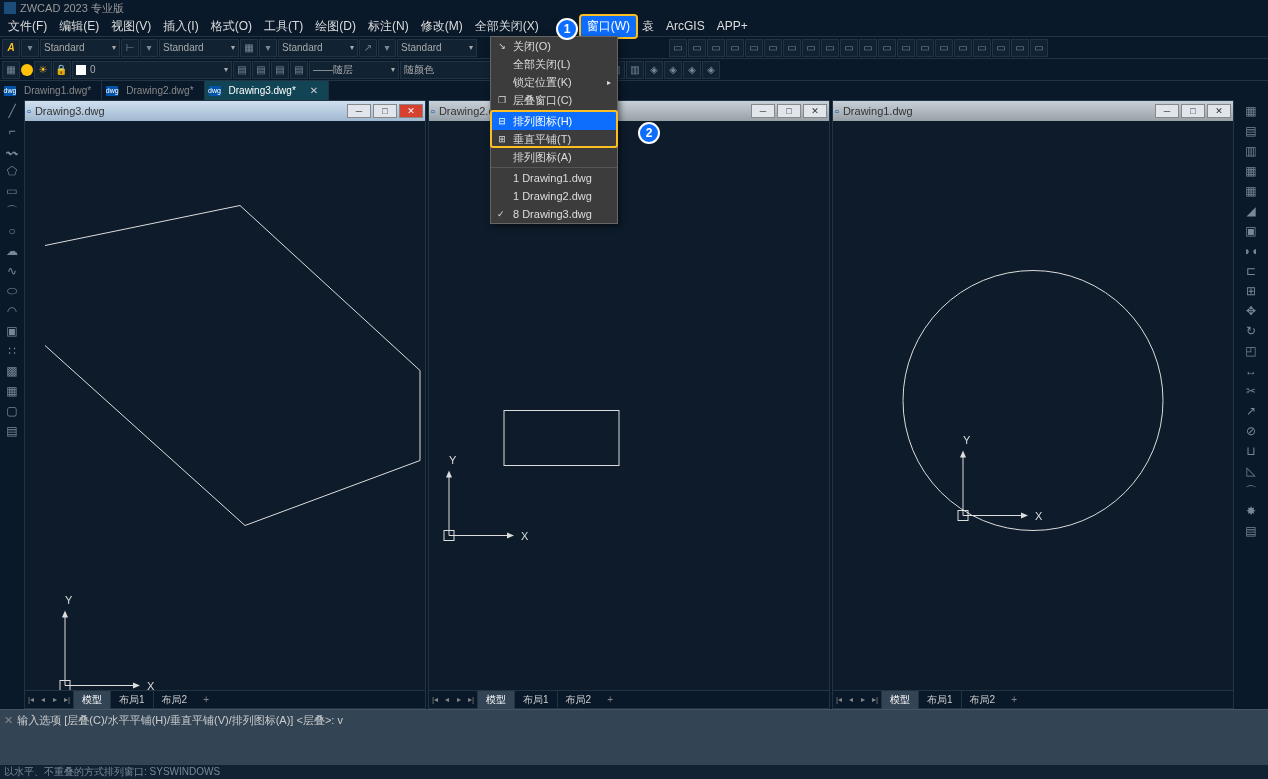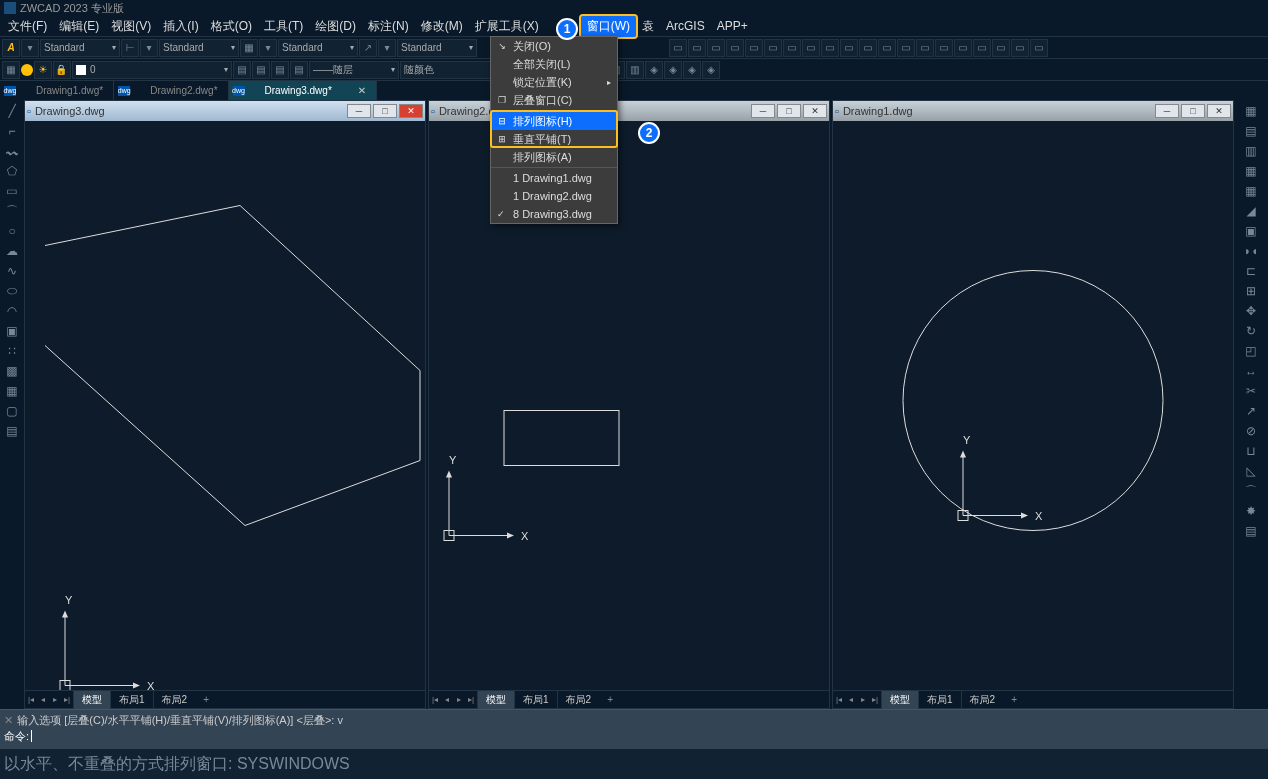--- a/index.html
+++ b/index.html
@@ -15,21 +15,21 @@
 .menubar .menu-item.highlight { outline: 2px solid #fbbf24; border-radius: 2px; }
 
 .badge { position: absolute; width: 22px; height: 22px; border-radius: 50%; background: #0d6efd; border: 2px solid #fff; color: #fff; font-size: 12px; font-weight: bold; display: flex; align-items: center; justify-content: center; z-index: 200; }
 
 .toolbar-row { height: 22px; background: #0a1929; border-top: 1px solid #234; display: flex; align-items: center; padding: 0 2px; gap: 1px; }
 .tb-btn { width: 18px; height: 18px; background: #123; border: 1px solid #234; display: inline-flex; align-items: center; justify-content: center; font-size: 10px; color: #789; }
 .tb-dd { height: 18px; background: #123; border: 1px solid #234; display: flex; align-items: center; padding: 0 3px; font-size: 10px; color: #aaa; min-width: 80px; justify-content: flex-end; }
 .tb-dd .arrow { margin-left: auto; font-size: 8px; }
 
 .file-tabs { height: 20px; background: #0a1929; border-top: 1px solid #234; display: flex; align-items: center; }
-.file-tab { height: 20px; padding: 0 10px 0 4px; display: flex; align-items: center; font-size: 10px; color: #888; background: #0a1929; border-right: 1px solid #234; gap: 20px; }
+.file-tab { height: 20px; padding: 0 10px 0 4px; display: flex; align-items: center; font-size: 10px; color: #888; background: #0a1929; border-right: 1px solid #234; gap: 8px; }
 .file-tab.active { background: #145; color: #fff; }
 .file-tab .ic { width: 12px; height: 10px; background: #05a; font-size: 7px; display: flex; align-items: center; justify-content: center; color: #fff; }
 .file-tab .close { margin-left: 6px; color: #ccc; }
 
 .work-area { position: absolute; top: 100px; bottom: 70px; left: 24px; right: 34px; display: flex; gap: 2px; }
 
 .doc-window { flex: 1; display: flex; flex-direction: column; border: 1px solid #234; background: #0a1929; }
 .doc-title { height: 20px; background: linear-gradient(#d0e0f0, #a0b8d0); display: flex; align-items: center; padding: 0 2px; font-size: 11px; color: #333; }
 .doc-title.dim { background: linear-gradient(#c8d0d8, #98a0a8); }
 .doc-ic { margin-right: 4px; color: #05a; }
@@ -48,21 +48,21 @@
 
 .left-bar { position: absolute; top: 100px; bottom: 70px; left: 0; width: 24px; background: #0a1929; display: flex; flex-direction: column; gap: 2px; padding-top: 2px; }
 .right-bar { position: absolute; top: 100px; bottom: 70px; right: 0; width: 34px; background: #0a1929; display: flex; flex-direction: column; gap: 2px; padding-top: 2px; }
 .side-btn { width: 20px; height: 18px; margin: 0 auto; display: flex; align-items: center; justify-content: center; color: #789; font-size: 12px; }
 
 .cmd-area { position: absolute; bottom: 14px; left: 0; right: 0; height: 56px; background: #345; border-top: 1px solid #456; font-family: "NSimSun", monospace; font-size: 11px; color: #ccc; padding: 2px 4px; }
 .cmd-line { height: 16px; display: flex; align-items: center; }
 .cmd-prompt { color: #fff; }
 .cmd-cursor { width: 1px; height: 12px; background: #fff; margin-left: 2px; animation: blink 1s infinite; }
 @keyframes blink { 50% { opacity: 0; } }
-.statusbar { position: absolute; bottom: 0; left: 0; right: 0; height: 30px; background: #123; font-size: 16px; color: #789; display: flex; align-items: center; padding: 0 4px; font-family: monospace; }
+.statusbar { position: absolute; bottom: 0; left: 0; right: 0; height: 14px; background: #123; font-size: 10px; color: #789; display: flex; align-items: center; padding: 0 4px; font-family: monospace; }
 
 .dropdown-menu { position: absolute; top: 36px; left: 490px; width: 128px; background: #3c3c3c; border: 1px solid #666; z-index: 100; box-shadow: 2px 2px 6px rgba(0,0,0,0.5); }
 .dd-item { height: 18px; display: flex; align-items: center; padding: 0 6px 0 22px; font-size: 11px; color: #ddd; position: relative; }
 .dd-item .ico { position: absolute; left: 4px; width: 14px; text-align: center; font-size: 9px; }
 .dd-item .sub { margin-left: auto; font-size: 8px; }
 .dd-item .check { position: absolute; left: 6px; font-size: 9px; }
 .dd-sep { height: 1px; background: #555; margin: 1px 0; }
 .dd-item.hl { background: #0d6efd; color: #fff; }
 .dd-group-highlight { outline: 2px solid #fbbf24; border-radius: 2px; outline-offset: -1px; }
 
@@ -80,21 +80,21 @@
 <div class="menubar" id="menubar">
     <span class="menu-item">文件(F)</span>
     <span class="menu-item">编辑(E)</span>
     <span class="menu-item">视图(V)</span>
     <span class="menu-item">插入(I)</span>
     <span class="menu-item">格式(O)</span>
     <span class="menu-item">工具(T)</span>
     <span class="menu-item">绘图(D)</span>
     <span class="menu-item">标注(N)</span>
     <span class="menu-item">修改(M)</span>
-    <span class="menu-item">扩展工具(X)</span>
+    <span class="menu-item">全部关闭(X)</span>
     <span class="menu-item active highlight">窗口(W)</span>
     <span class="menu-item">袁</span>
     <span class="menu-item">ArcGIS</span>
     <span class="menu-item">APP+</span>
   </div>
 
 <div class="badge" style="top:18px; left:556px;">1</div>
 
 <div class="toolbar-row">
   <span class="tb-btn" style="color:#fbbf24;font-style:italic;font-weight:bold">A</span>
@@ -395,21 +395,17 @@
     </div>
   </div>
 
 </div>
 
 <div class="cmd-area">
   <div class="cmd-line">
       <span style="color:#888;margin-right:4px">✕</span>
       <span>输入选项 [层叠(C)/水平平铺(H)/垂直平铺(V)/排列图标(A)] &lt;层叠&gt;: v</span>
     </div>
-  <div class="cmd-line">
-      <span class="cmd-prompt">命令: </span>
-      <span class="cmd-cursor"></span>
-    </div>
 </div>
 
 <div class="statusbar">
   <span>以水平、不重叠的方式排列窗口: SYSWINDOWS</span>
 </div>
 
 </body></html>

